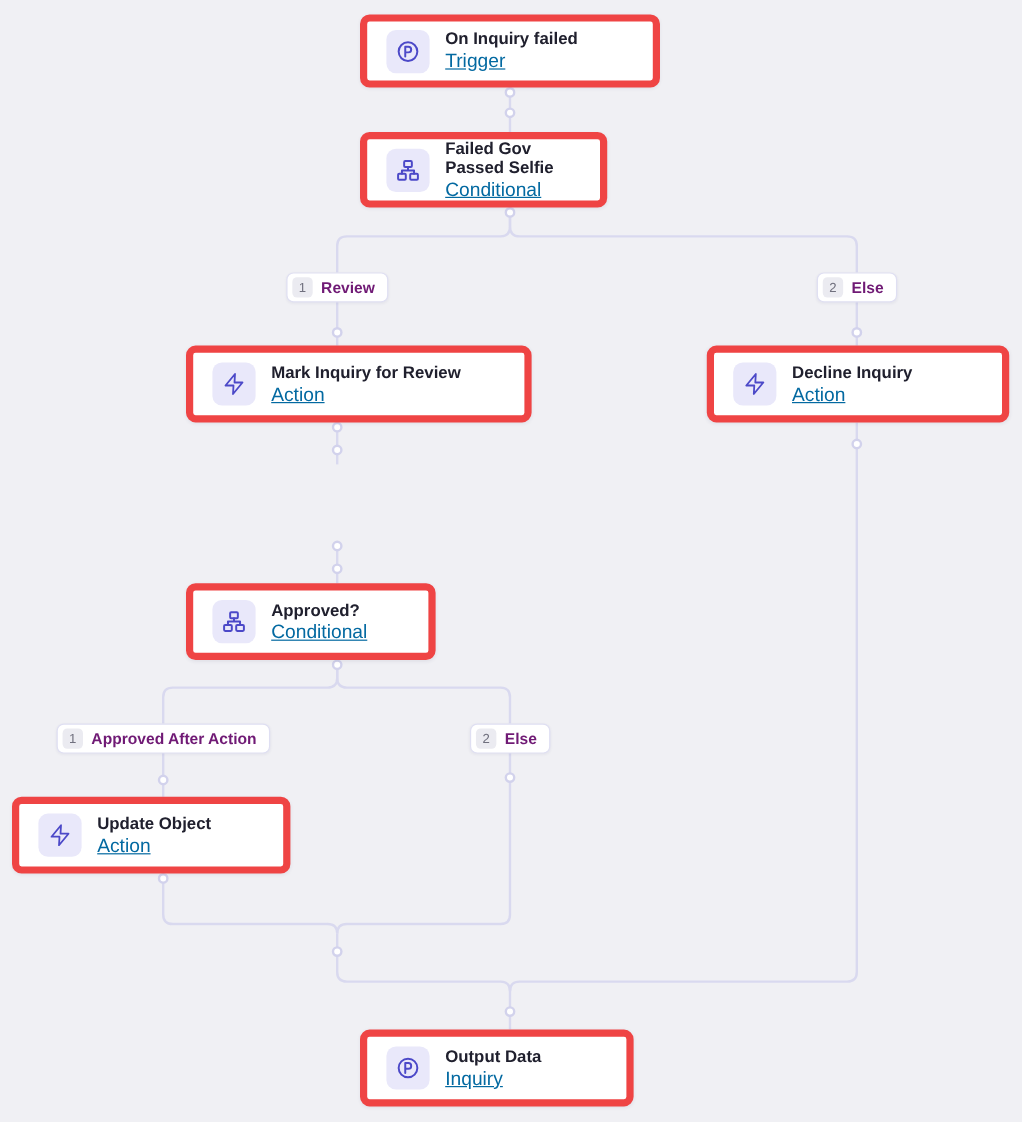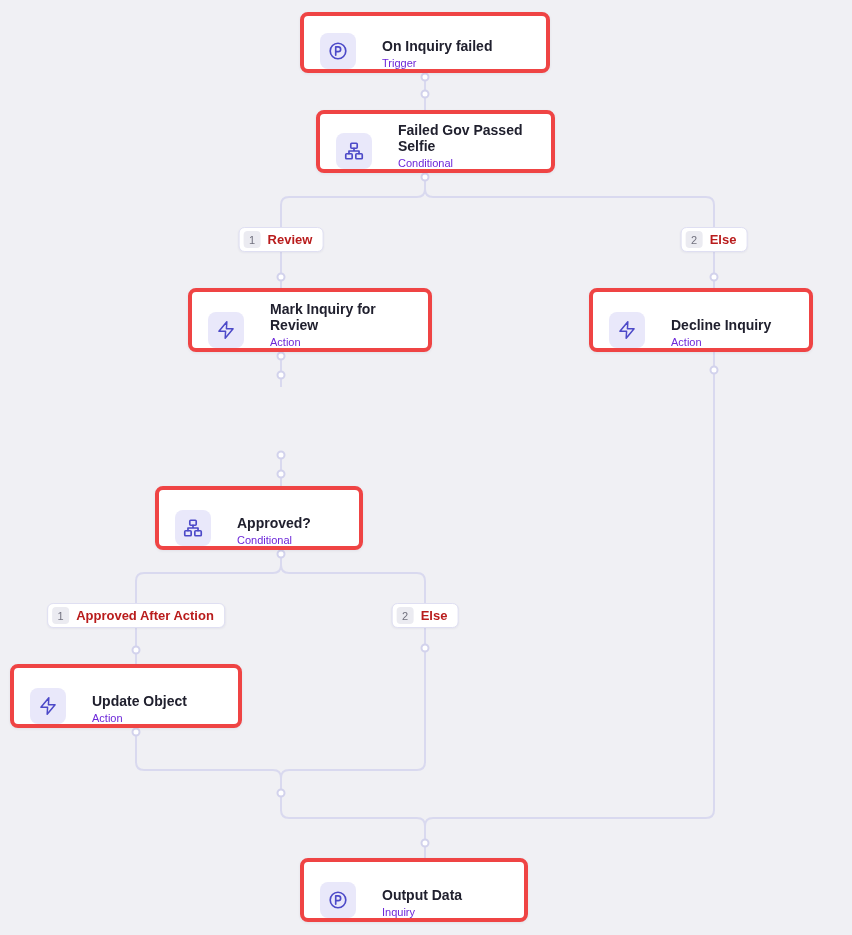--- a/index.html
+++ b/index.html
@@ -12,52 +12,52 @@
   }
   .canvas { position:absolute; inset:0; }
   .edges { position:absolute; left:0; top:0; }
   .edge { fill:none; stroke:#d9d9ef; stroke-width:2; }
   .port {
     position:absolute; width:9px; height:9px; border-radius:50%;
     background:#ffffff; border:2px solid #d2d2ec;
     transform:translate(-50%,-50%);
   }
   .node {
-    position:absolute; display:flex; align-items:flex-end; gap:26px;
+    position:absolute; display:flex; align-items:center; gap:13px;
     padding:0 16px; background:#ffffff;
-    border:4px solid #ef4444; border-radius:8px;
+    border:6px solid #ef4444; border-radius:8px;
     box-shadow:0 1px 3px rgba(40,40,90,.07);
     cursor:pointer;
   }
   .icon-box {
     width:36px; height:36px; border-radius:8px; background:#e9e8fa;
     display:flex; align-items:center; justify-content:center; flex:0 0 auto;
   }
   .icon-box svg { stroke:#4c49c8; fill:none; stroke-width:1.8; stroke-linecap:round; stroke-linejoin:round; }
   .node-title { font-size:14px; font-weight:700; color:#20202e; }
-  .node-subtitle { font-size:11px; color:#6d28d9; margin-top:3px; }
+  .node-subtitle { font-size:16px; color:#0369a1; margin-top:3px;text-decoration:underline; }
   .chip {
     position:absolute; transform:translateX(-50%);
     display:inline-flex; align-items:center; gap:7px; height:25px;
     padding:0 10px 0 4px; background:#ffffff;
     border:1px solid #dfdff2; border-radius:6px;
     box-shadow:0 1px 2px rgba(40,40,90,.05);
     cursor:pointer; white-space:nowrap;
   }
   .chip-num {
     width:17px; height:17px; border-radius:4px; background:#ebebf1;
     color:#70707e; font-size:11px;
     display:flex; align-items:center; justify-content:center;
   }
-  .chip-label { font-size:13px; font-weight:700; color:#b91c1c; }
+  .chip-label { font-size:13px; font-weight:700; color:#701a75; }
 
   .n-trigger { left:300px; top:12px;  width:250px; height:61px; }
-  .n-cond1   { left:316px; top:110px; width:239px; height:63px; }
-  .n-mark    { left:155px; top:288px; width:244px; height:64px;margin-left:33px; }
-  .n-decline { left:589px; top:288px; width:224px; height:64px; }
+  .n-cond1   { left:300px; top:110px; width:206px; height:63px; }
+  .n-mark    { left:155px; top:288px; width:288px; height:64px; }
+  .n-decline { left:589px; top:288px; width:252px; height:64px; }
   .n-wait    { left:155px; top:387px; width:252px; height:64px; }
   .n-cond2   { left:155px; top:486px; width:208px; height:64px; }
   .n-update  { left:10px;  top:664px; width:232px; height:64px; }
   .n-output  { left:300px; top:858px; width:228px; height:64px; }
 
   .c-review   { left:281px; top:227px; }
   .c-else1    { left:714px; top:227px; }
   .c-approved { left:136px; top:603px; }
   .c-else2    { left:425px; top:603px; }
 </style>

